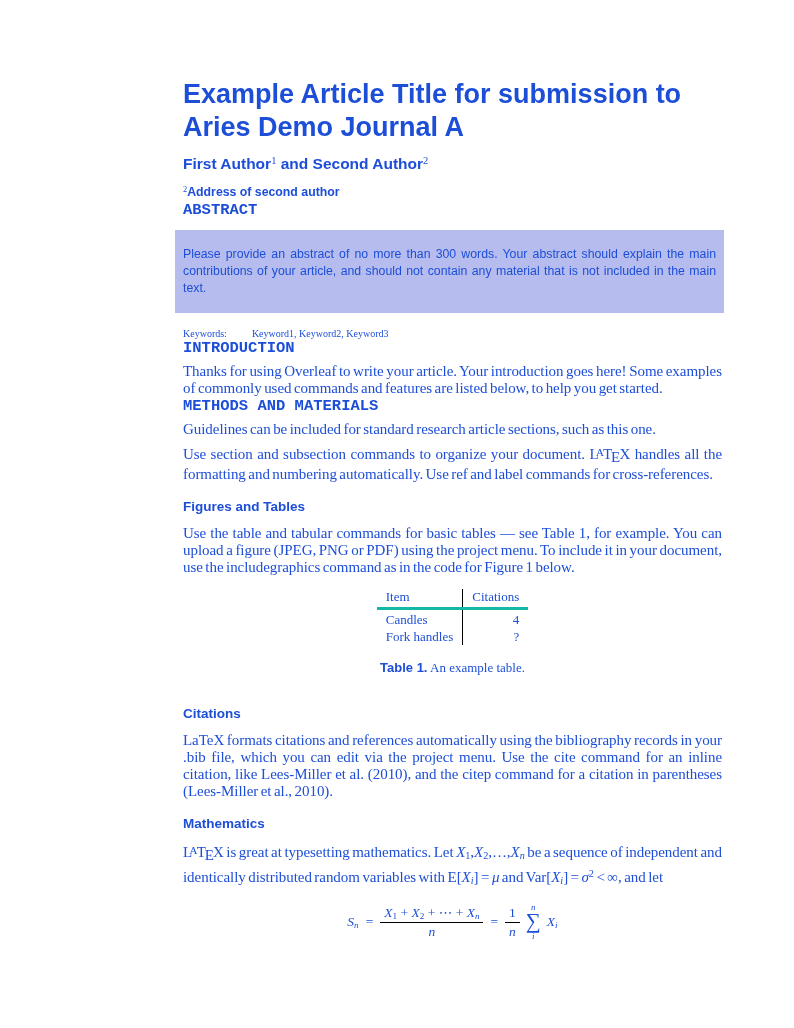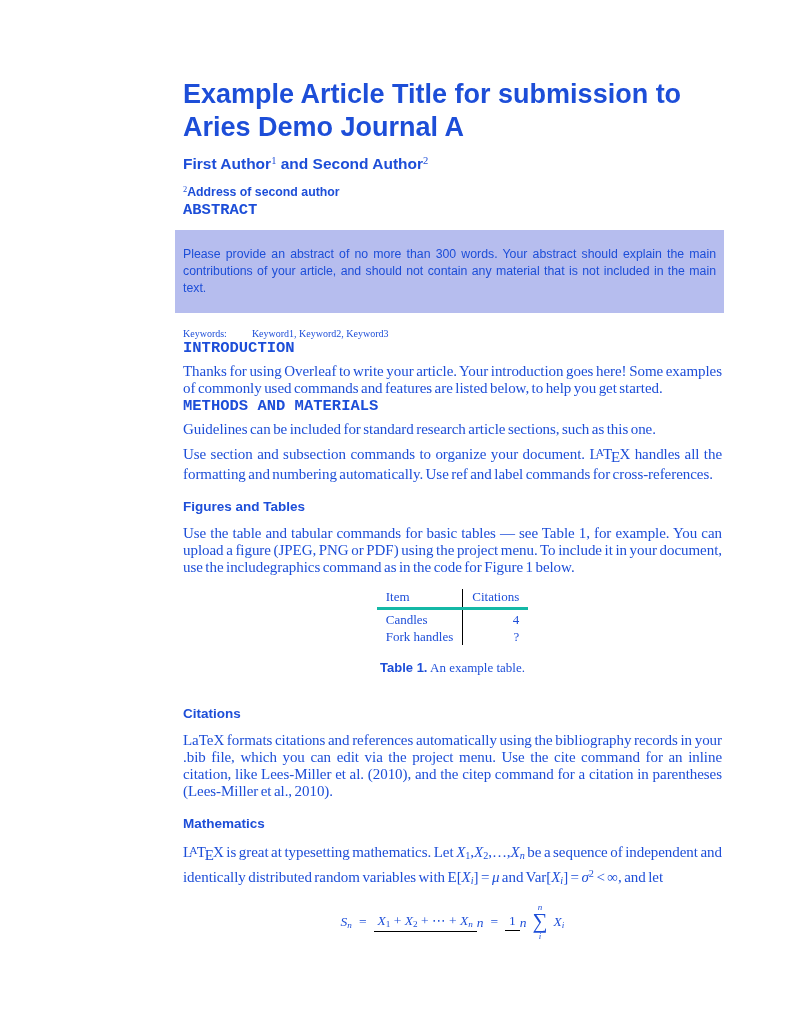--- a/index.html
+++ b/index.html
@@ -80,21 +80,21 @@
   .serif { font-family: "Liberation Serif", "DejaVu Serif", serif; font-weight: normal; }
   .lA { font-size: 0.73em; vertical-align: 0.25em; margin-left: -0.24em; margin-right: -0.06em; }
   .lE { vertical-align: -0.21em; margin-left: -0.08em; margin-right: -0.05em; }
   
   .equation {
     display: flex; justify-content: center; align-items: center;
     gap: 5px; margin: 14px 0 12px 0;
     font-size: 13.5px;
   }
   .eq-rel { padding: 0 2px; }
-  .frac { display: inline-flex; flex-direction: row; align-items: center; text-align: center; }
+  .frac { display: inline-flex; flex-direction: column; align-items: center; text-align: center; }
   .frac .num { border-bottom: 1px solid #000; padding: 0 4px 1px 4px; }
   .frac .den { padding-top: 1px; }
   .sum { display: inline-flex; flex-direction: column; align-items: center; line-height: 1; margin: 0 1px; }
   .sum .lim { font-size: 9px; font-style: italic; line-height: 1; }
   .sum .sigma { font-size: 21px; line-height: 0.95; }
 </style>
 </head>
 <body>
 
 <div class="page">

